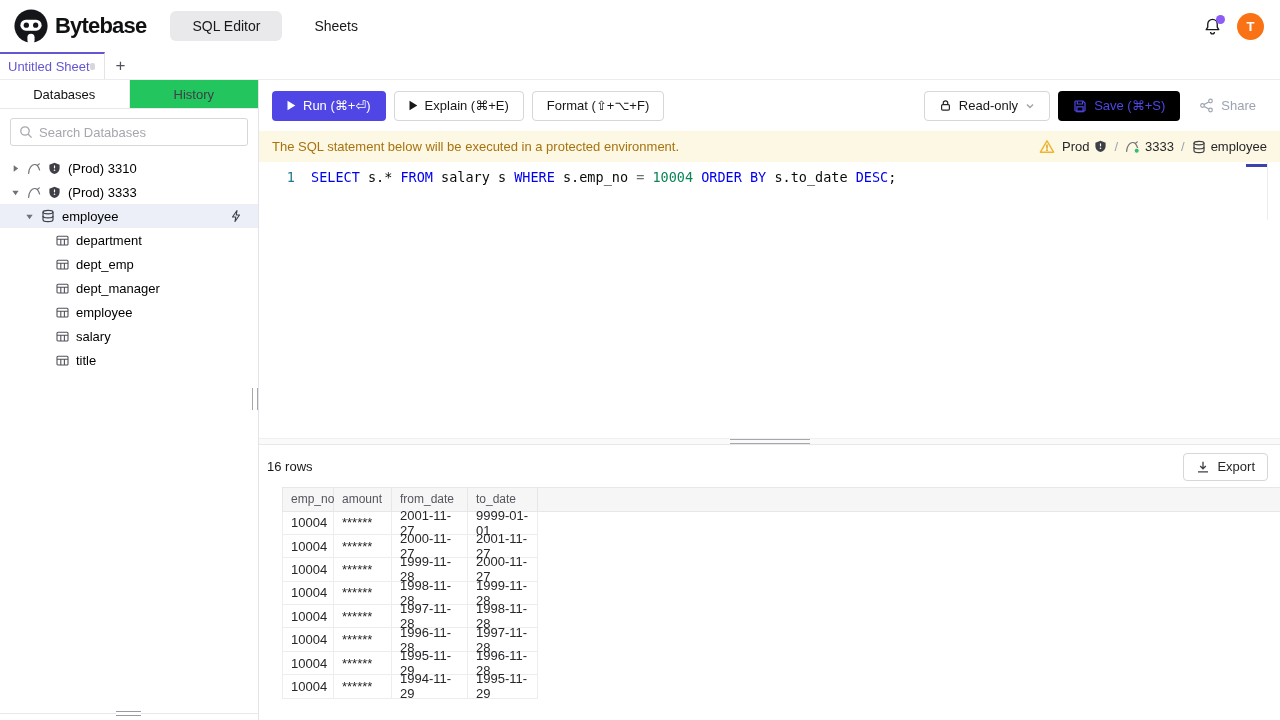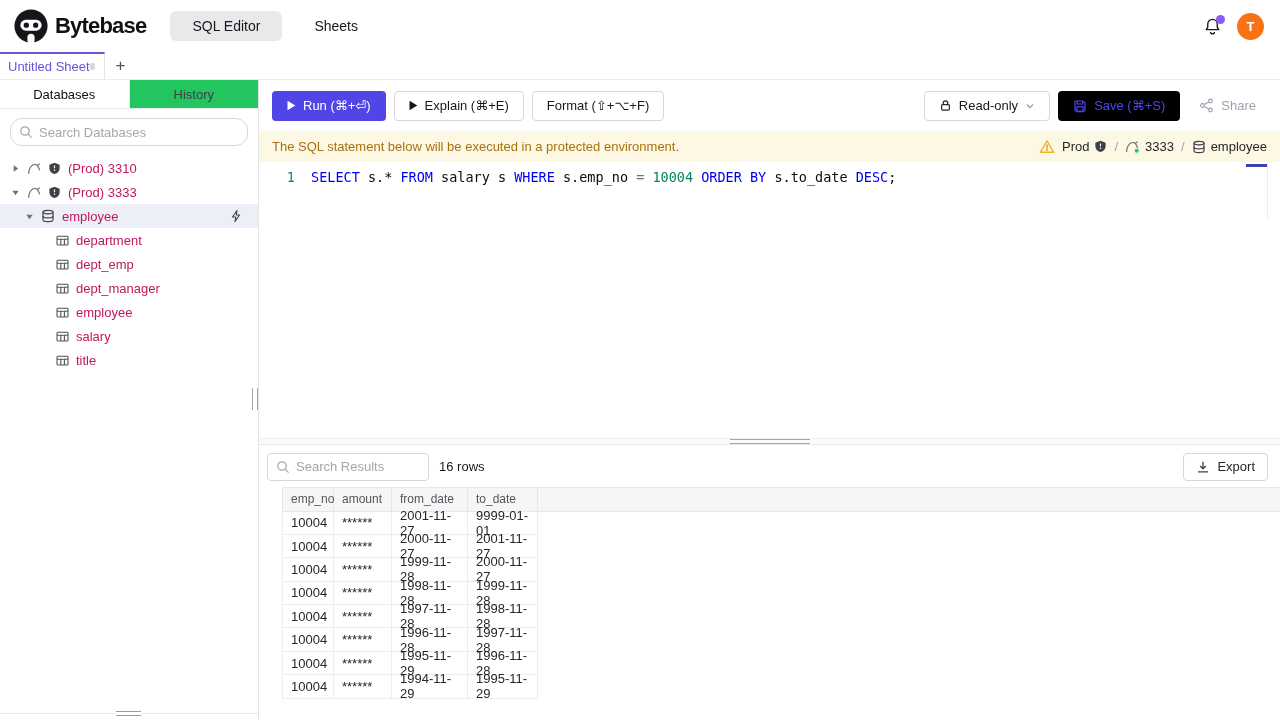--- a/index.html
+++ b/index.html
@@ -26,25 +26,25 @@
   .newtab { width:31px; display:flex; align-items:center; justify-content:center; color:#52525b; font-size:17px; background:none; border:none; cursor:pointer; font-family:inherit; }
 
   
   .main { display:flex; height:640px; }
 
   
   .sidebar { width:259px; border-right:1px solid #e4e4e7; position:relative; display:flex; flex-direction:column; background:#fff; flex:none; }
   .side-tabs { display:flex; height:29px; background:#22c55e; border-bottom:1px solid #e8e8ea; }
   .side-tab { flex:1; display:flex; align-items:center; justify-content:center; font-size:13px; color:#3f3f46; cursor:pointer; background:none; border:none; font-family:inherit; }
   .side-tab.active { background:#fff; color:#111; font-weight:500; border-right:1px solid #e8e8ea; }
-  .side-search { margin:9px 10px 7px 10px; height:28px; border:1px solid #d6d6db; border-radius:12px; display:flex; align-items:center; padding:0 8px; gap:6px; background:#fff; }
+  .side-search { margin:9px 10px 7px 10px; height:28px; border:1px solid #d6d6db; border-radius:3px; display:flex; align-items:center; padding:0 8px; gap:6px; background:#fff; }
   .side-search input, .results-search input { border:none; outline:none; font-size:13px; width:100%; color:#18181b; font-family:inherit; background:transparent; }
   input::placeholder { color:#a6a6ae; }
   .tree { margin-top:3px; }
-  .tree-row { height:24px; display:flex; align-items:center; gap:7px; font-size:13px; color:#be185d; padding-left:11px; cursor:pointer; }
+  .tree-row { height:24px; display:flex; align-items:center; gap:7px; font-size:13px; color:#000000; padding-left:11px; cursor:pointer; }
   .tree-row.database { padding-left:25px; }
   .tree-row.table { padding-left:56px; }
   .tree-row.selected { background:#edeff8; }
   .tree-label { white-space:nowrap; }
   .tree-bolt { margin-left:auto; margin-right:15px; }
 
   .side-vhandle { position:absolute; right:0px; top:308px; width:6px; height:22px; border-left:1.5px solid #a6a6ad; border-right:1.5px solid #a6a6ad; cursor:col-resize; }
   .side-bottomline { position:absolute; bottom:6px; left:0; width:100%; height:1px; background:#e8e8ea; }
   .side-bottomhandle { position:absolute; bottom:4px; left:116px; width:25px; height:5px; border-top:1.5px solid #9a9aa2; border-bottom:1.5px solid #9a9aa2; cursor:row-resize; background:#fff; }
 
@@ -385,29 +385,20 @@
         <div class="minimap-line"></div>
       </div>
     </div>
 
     <div class="hsplit">
       <div class="hsplit-handle"></div>
     </div>
 
     <div class="results">
       <div class="results-controls">
-        <div class="results-search">
-          <span>
-            <svg width="14" height="14" viewBox="0 0 14 14" fill="none" stroke="#a6a6ae" stroke-width="1.3">
-                <circle cx="6" cy="6" r="4.2"></circle>
-                <path d="M9.2 9.2 L12.6 12.6"></path>
-              </svg>
-          </span>
-          <input type="text" placeholder="Search Results" style="">
-        </div>
         <span class="results-count">16 rows</span>
         <button class="export-btn">
           <span>
               <svg width="14" height="14" viewBox="0 0 14 14" fill="none" stroke="#3f3f46" stroke-width="1.3">
                 <path d="M7 1.8 V8.6 M4.2 6 L7 8.8 L9.8 6 M2 11.8 H12"></path>
               </svg>
             </span>
           <span>Export</span>
         </button>
       </div>

